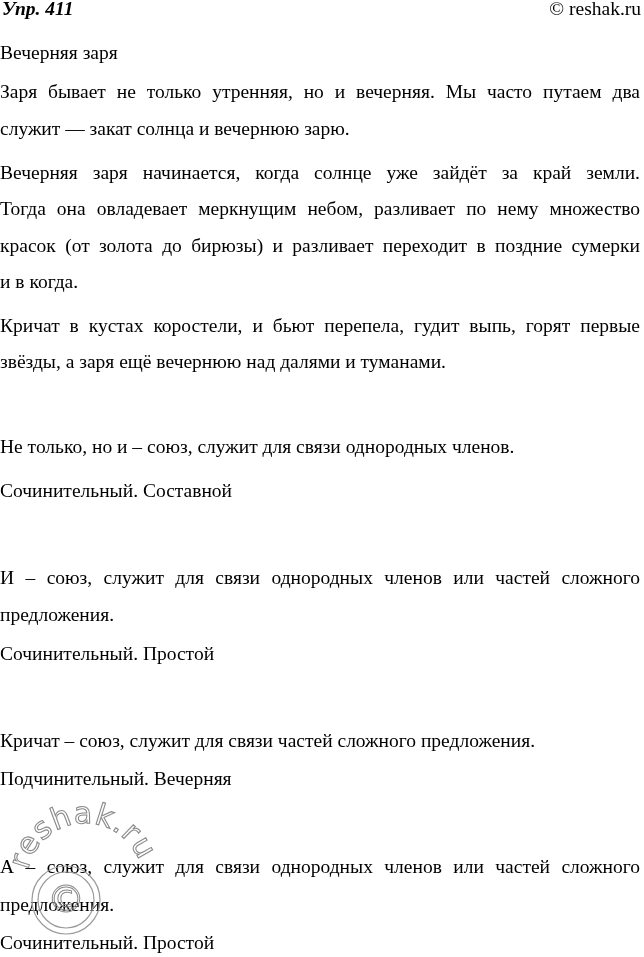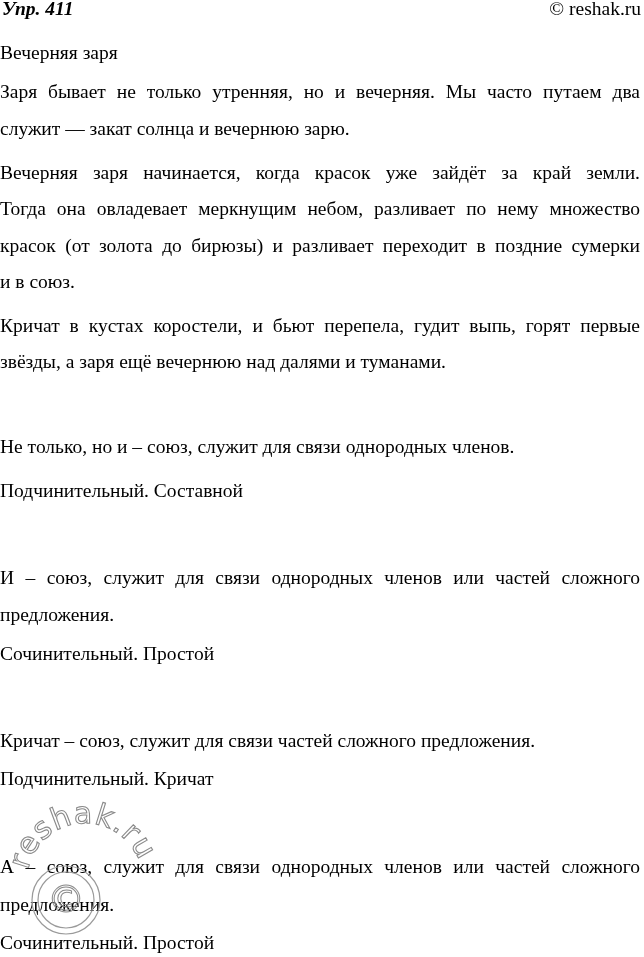--- a/index.html
+++ b/index.html
@@ -57,37 +57,37 @@
 <body>
 
 <div class="header-title">Упр. 411</div>
 <div class="header-copyright">© reshak.ru</div>
 
 <div class="line" style="top:41px;">Вечерняя заря</div>
 
 <div class="line justify" style="top:80px;">Заря бывает не только утренняя, но и вечерняя. Мы часто путаем два</div>
 <div class="line" style="top:117px;">служит — закат солнца и вечернюю зарю.</div>
 
-<div class="line justify" style="top:161px;">Вечерняя заря начинается, когда красок уже зайдёт за край земли.</div>
+<div class="line justify" style="top:161px;">Вечерняя заря начинается, когда солнце уже зайдёт за край земли.</div>
 <div class="line justify" style="top:197px;">Тогда она овладевает меркнущим небом, разливает по нему множество</div>
 <div class="line justify" style="top:234px;">красок (от золота до бирюзы) и разливает переходит в поздние сумерки</div>
-<div class="line" style="top:270px;">и в союз.</div>
+<div class="line" style="top:270px;">и в когда.</div>
 
 <div class="line justify" style="top:314px;">Кричат в кустах коростели, и бьют перепела, гудит выпь, горят первые</div>
 <div class="line" style="top:350px;">звёзды, а заря ещё вечернюю над далями и туманами.</div>
 
 <div class="line" style="top:435px;">Не только, но и – союз, служит для связи однородных членов.</div>
-<div class="line" style="top:479px;">Подчинительный. Составной</div>
+<div class="line" style="top:479px;">Сочинительный. Составной</div>
 
 <div class="line justify" style="top:566px;">И – союз, служит для связи однородных членов или частей сложного</div>
 <div class="line" style="top:603px;">предложения.</div>
 <div class="line" style="top:642px;">Сочинительный. Простой</div>
 
 <div class="line" style="top:729px;">Кричат – союз, служит для связи частей сложного предложения.</div>
-<div class="line" style="top:767px;">Подчинительный. Кричат</div>
+<div class="line" style="top:767px;">Подчинительный. Вечерняя</div>
 
 <div class="line justify" style="top:855px;">А – союз, служит для связи однородных членов или частей сложного</div>
 <div class="line" style="top:893px;">предложения.</div>
 <div class="line" style="top:931px;">Сочинительный. Простой</div>
 
 <svg class="watermark" viewBox="0 0 160 140" xmlns="http://www.w3.org/2000/svg">
   <defs>
     <path id="wm-arc" d="M 18 70 A 58 58 0 0 1 128 58 L 128 130" fill="none"></path>
   </defs>
   <g fill="none" stroke="#9a9a9a" stroke-width="1.2">

